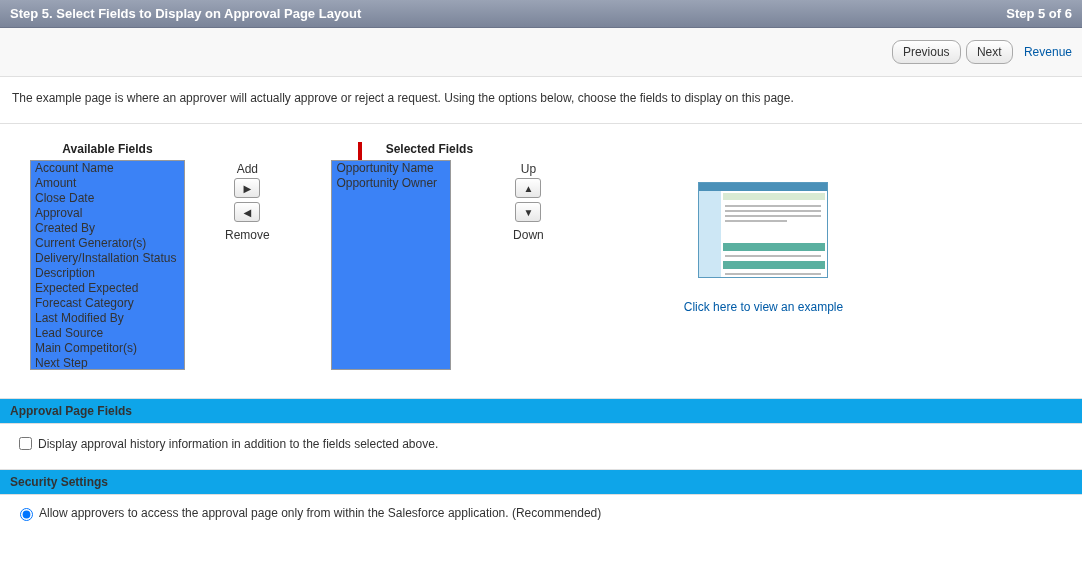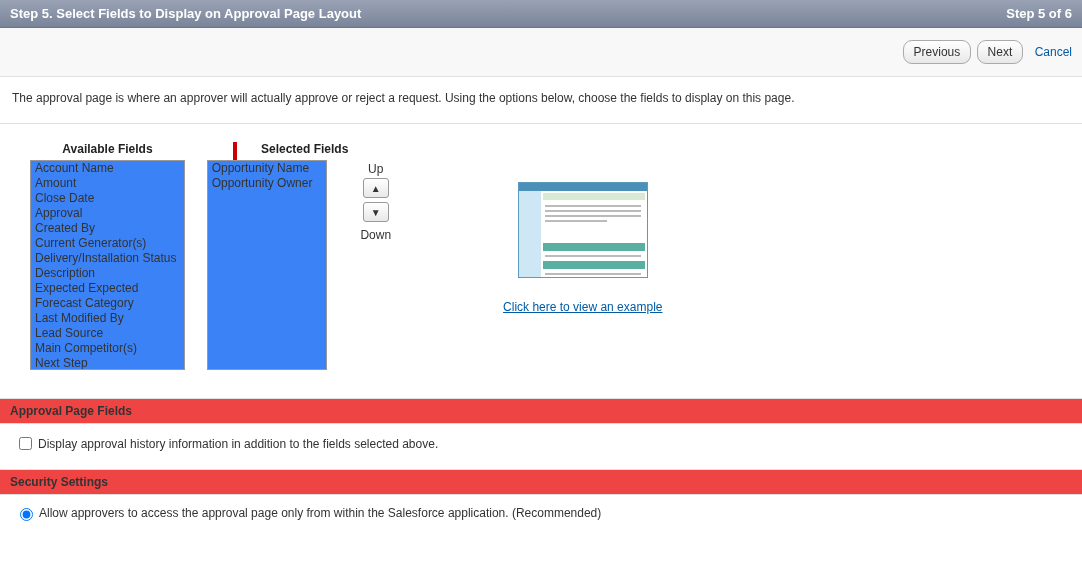--- a/index.html
+++ b/index.html
@@ -49,20 +49,21 @@
   .help-text {
     padding: 14px 12px 18px 12px;
     color: #333;
     border-bottom: 1px solid #e0e0e0;
   }
   .picker-section {
     padding: 18px 12px 28px 30px;
     border-bottom: 1px solid #e0e0e0;
     display: flex;
     align-items: flex-start;
+    gap: 28px;
   }
   .col {
     display: flex;
     flex-direction: column;
     align-items: center;
   }
   .col-title {
     font-weight: bold;
     font-size: 12px;
     margin-bottom: 4px;
@@ -173,26 +174,25 @@
   .thumb-block {
     position: absolute;
     left: 24px;
     right: 2px;
     height: 8px;
     background: #5ab0a0;
   }
   .example-link {
     margin-top: 22px;
     color: #015ba7;
-    text-decoration: underline;
     cursor: pointer;
     font-size: 12px;
   }
   .section-header {
-    background: #ef4444;
+    background: #0ea5e9;
     padding: 5px 10px;
     font-weight: bold;
     font-size: 12px;
     color: #333;
     border-bottom: 1px solid #ddd;
   }
   .section-body {
     padding: 10px 12px 14px 15px;
     border-bottom: 1px solid #e0e0e0;
   }
@@ -225,24 +225,24 @@
 <body>
 
 <div class="wizard-header">
   <span>Step 5. Select Fields to Display on Approval Page Layout</span>
   <span>Step 5 of 6</span>
 </div>
 
 <div class="button-bar">
   <button class="btn">Previous</button>
   <button class="btn">Next</button>
-  <a class="link-cancel">Cancel</a>
-</div>
-
-<div class="help-text">The approval page is where an approver will actually approve or reject a request. Using the options below, choose the fields to display on this page.</div>
+  <a class="link-cancel">Revenue</a>
+</div>
+
+<div class="help-text">The example page is where an approver will actually approve or reject a request. Using the options below, choose the fields to display on this page.</div>
 
 <div class="picker-section">
 
   <div class="col">
     <div class="col-title">Available Fields</div>
     <div class="listbox" id="available-list">
         <div class="listbox-item">Account Name</div>
         <div class="listbox-item">Amount</div>
         <div class="listbox-item">Close Date</div>
         <div class="listbox-item">Approval</div>
@@ -252,20 +252,30 @@
         <div class="listbox-item">Description</div>
         <div class="listbox-item">Expected Expected</div>
         <div class="listbox-item">Forecast Category</div>
         <div class="listbox-item">Last Modified By</div>
         <div class="listbox-item">Lead Source</div>
         <div class="listbox-item">Main Competitor(s)</div>
         <div class="listbox-item">Next Step</div>
       </div>
   </div>
 
+  <div class="arrow-col">
+    <div class="arrow-label">Add</div>
+    <div class="arrow-btn">
+      <span>▶</span>
+    </div>
+    <div class="arrow-btn">
+      <span>◀</span>
+    </div>
+    <div class="arrow-label2">Remove</div>
+  </div>
 
   <div class="col">
     <div class="selected-wrap">
       <div class="red-bar"></div>
       <div class="col-title" style="padding-left:24px;">Selected Fields</div>
     </div>
     <div class="listbox narrow-listbox" id="selected-list">
         <div class="listbox-item">Opportunity Name</div>
         <div class="listbox-item">Opportunity Owner</div>
       </div>

